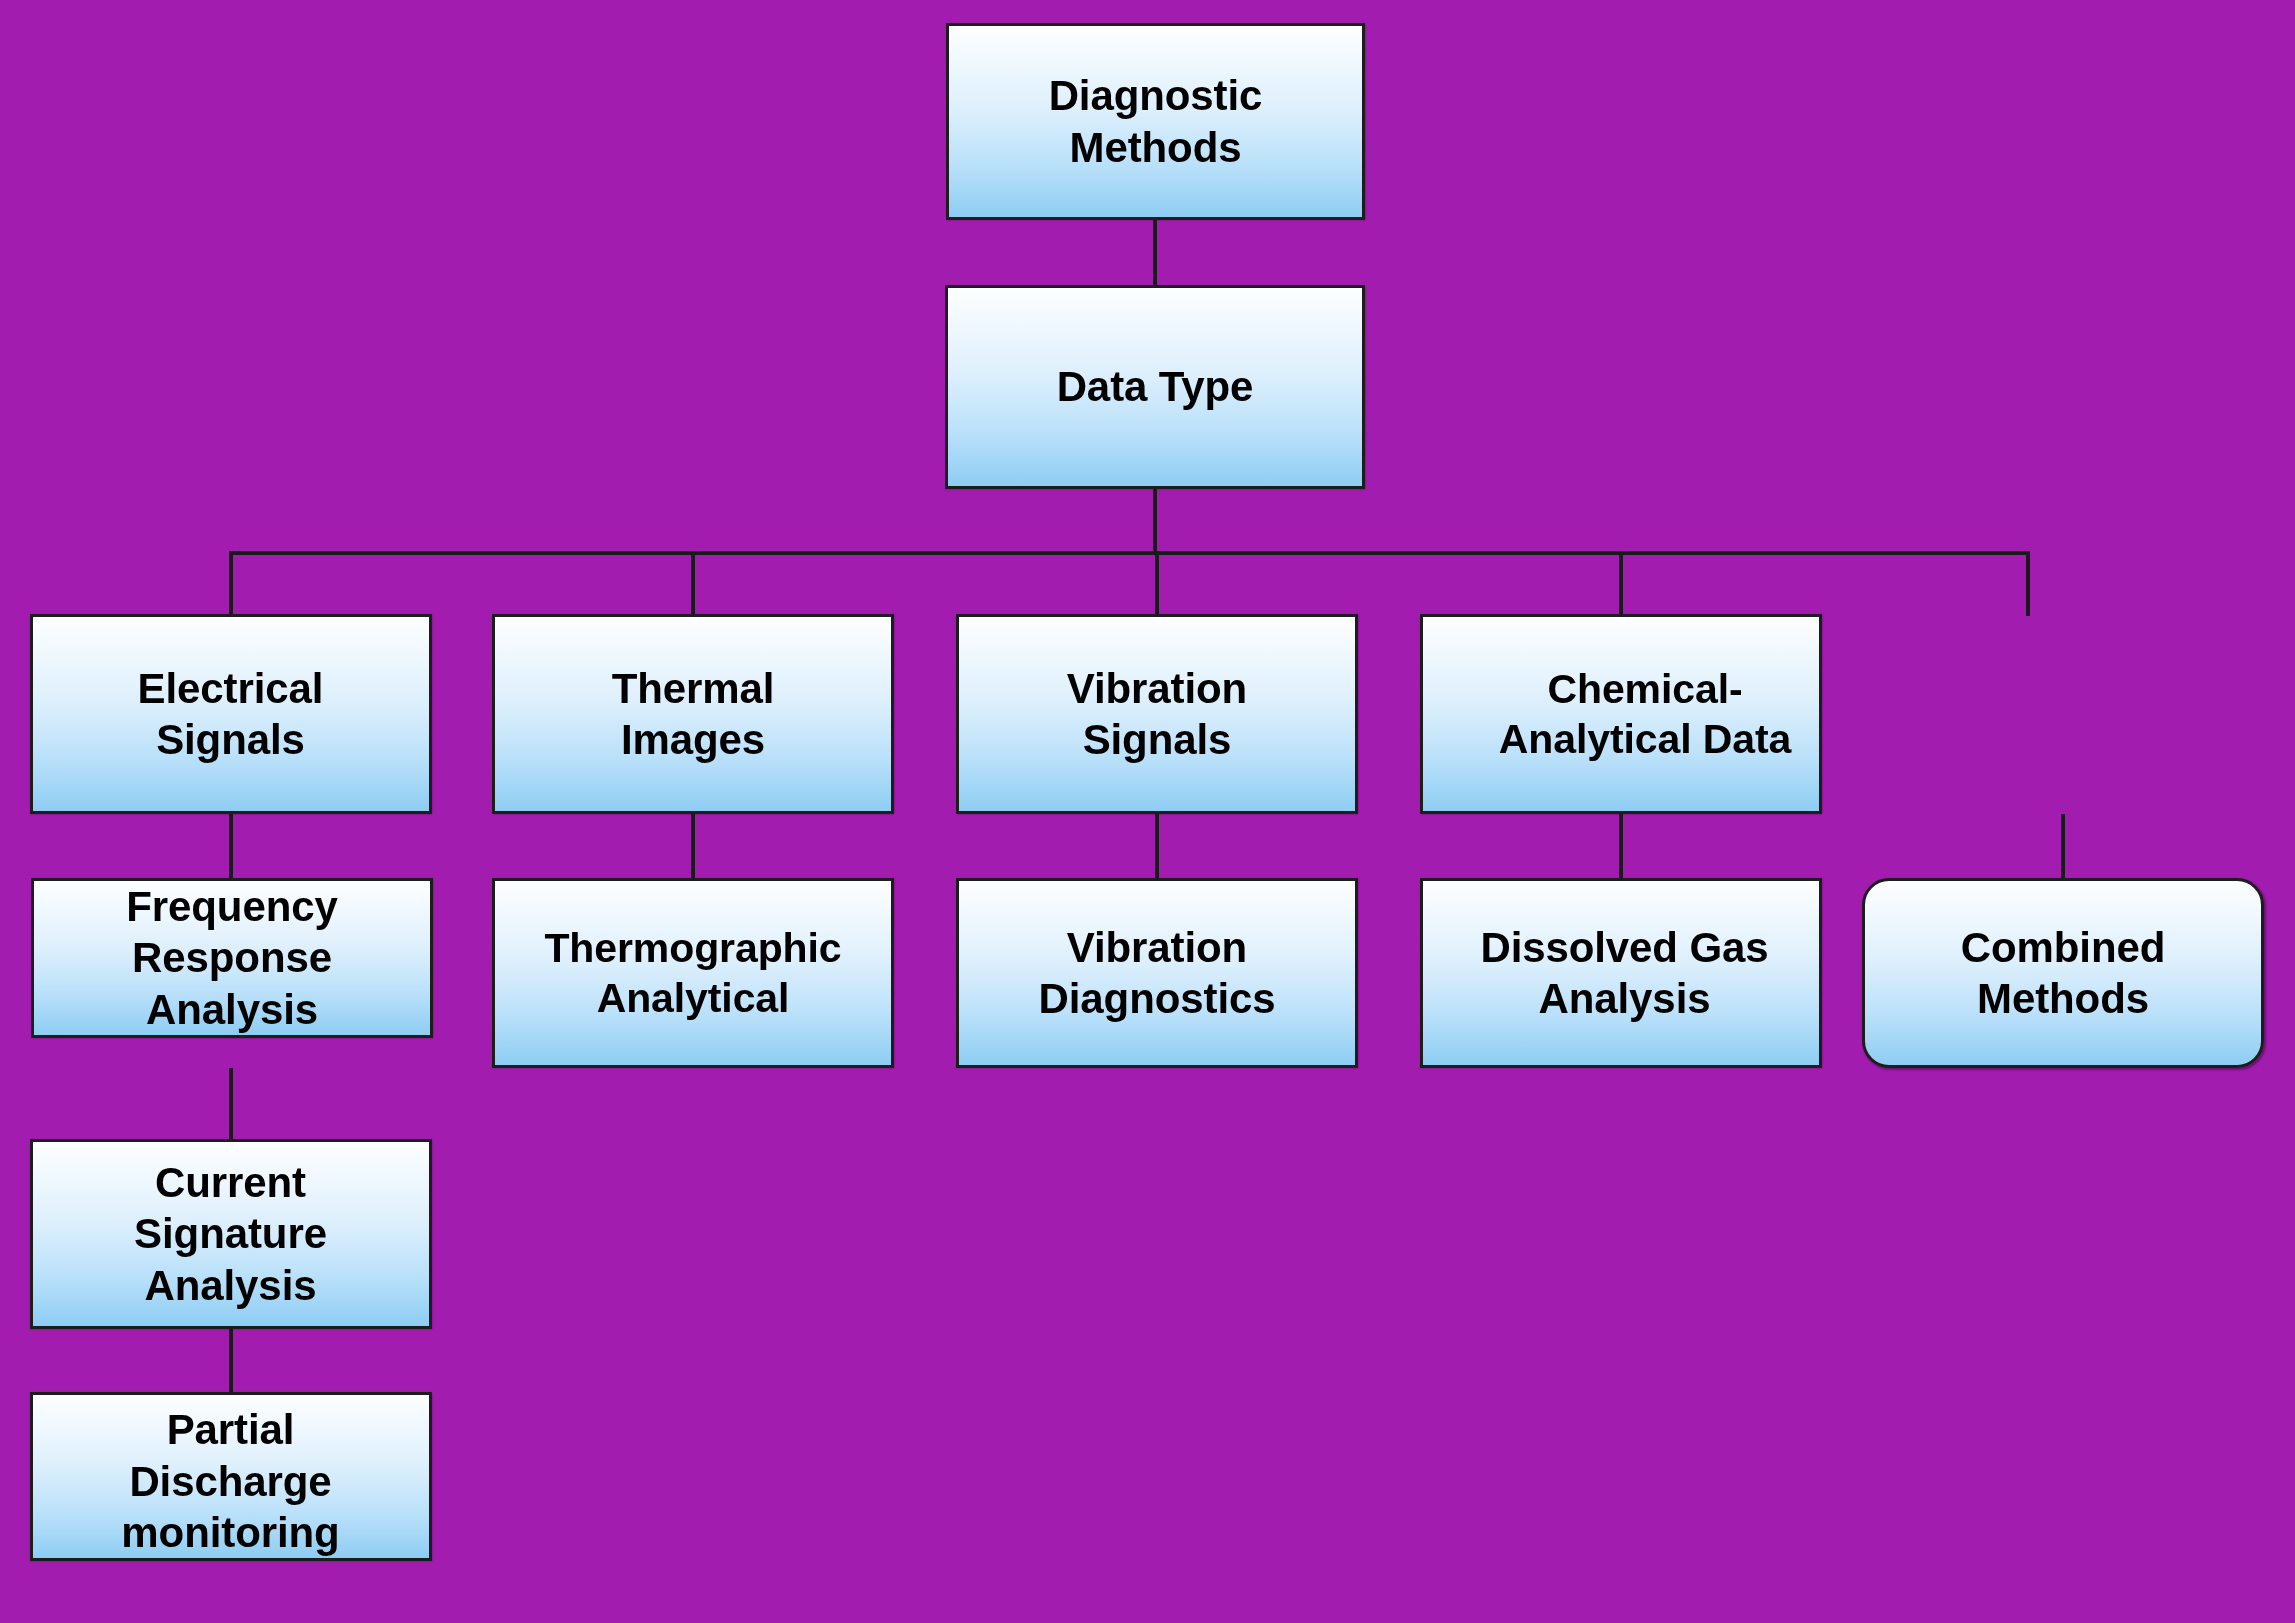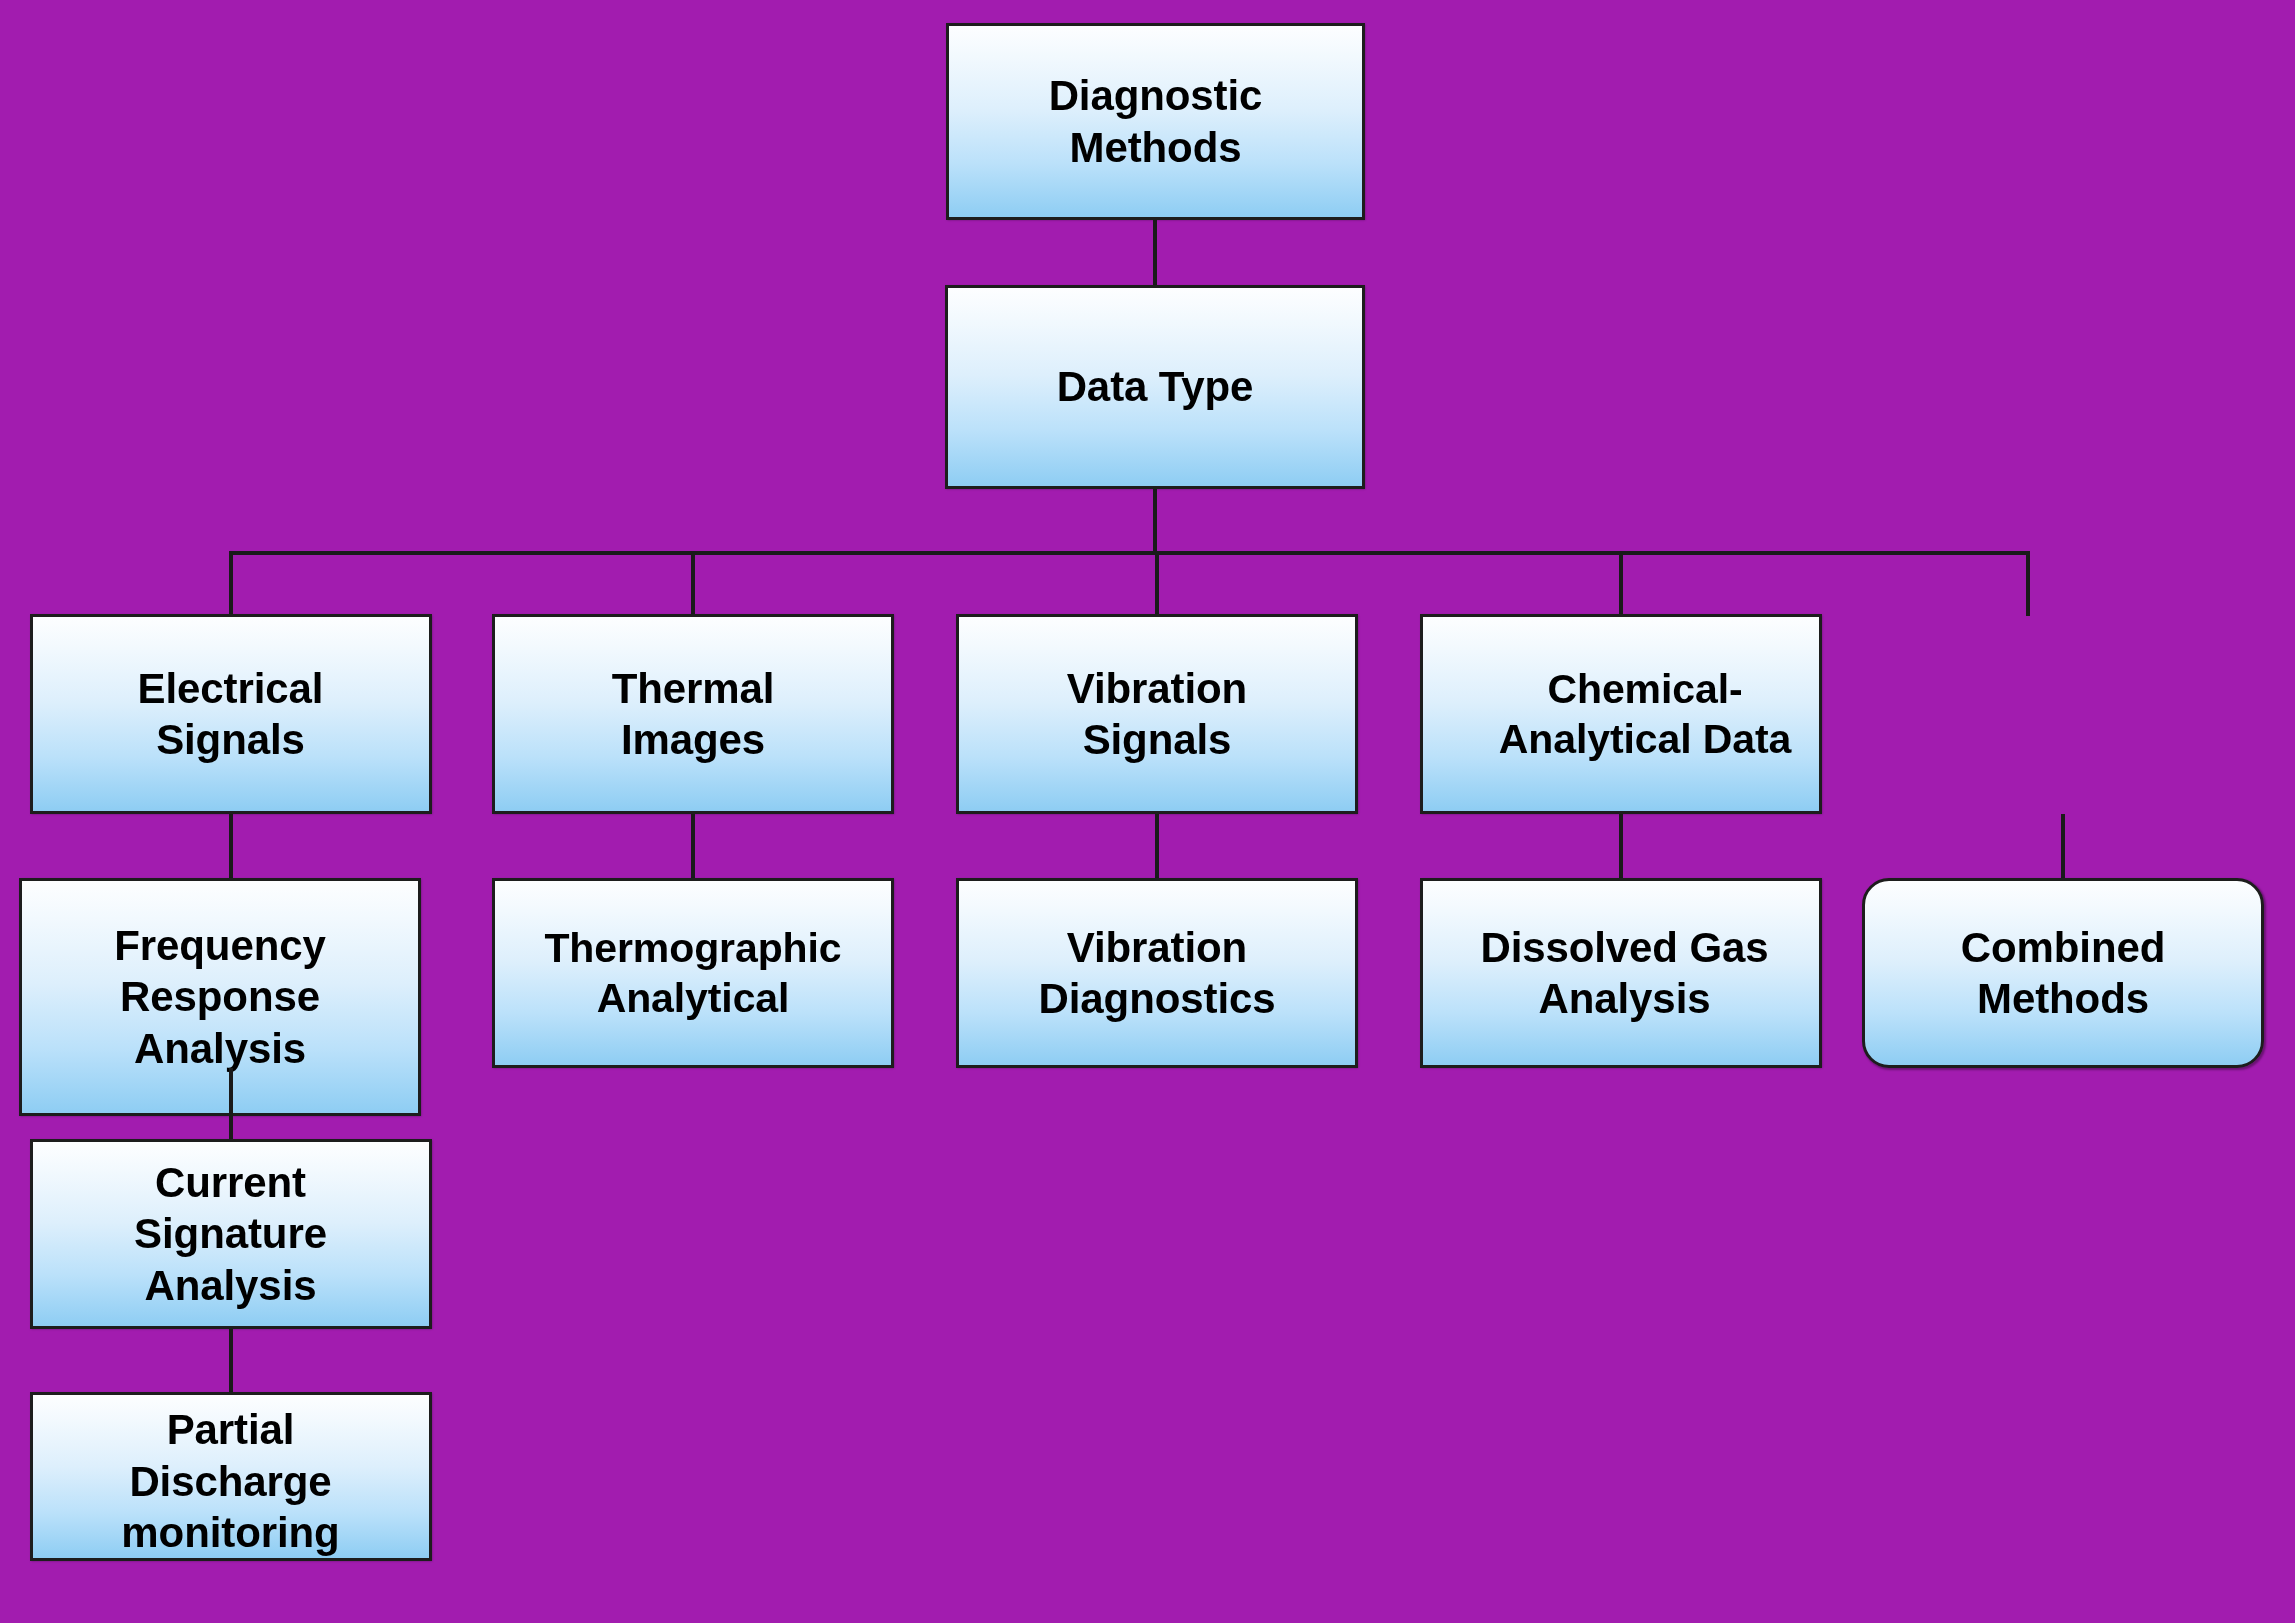--- a/index.html
+++ b/index.html
@@ -92,21 +92,21 @@
 Analytical Data</span>
   </div>
 
 
   <div class="conn v" style="left:229px; top:814px; height:65px;"></div>
   <div class="conn v" style="left:691px; top:814px; height:65px;"></div>
   <div class="conn v" style="left:1155px; top:814px; height:65px;"></div>
   <div class="conn v" style="left:1619px; top:814px; height:65px;"></div>
   <div class="conn v" style="left:2061px; top:814px; height:65px;"></div>
 
-  <div class="node" style="left:19px; top:878px; width:402px; height:238px;justify-content:center;">
+  <div class="node" style="left:31px; top:878px; width:402px; height:160px;justify-content:center;">
     <span class="label">Frequency
 Response
 Analysis</span>
   </div>
 
   <div class="node tight" style="left:492px; top:878px; width:402px; height:190px;">
     <span class="label">Thermographic
 Analytical</span>
   </div>
 

